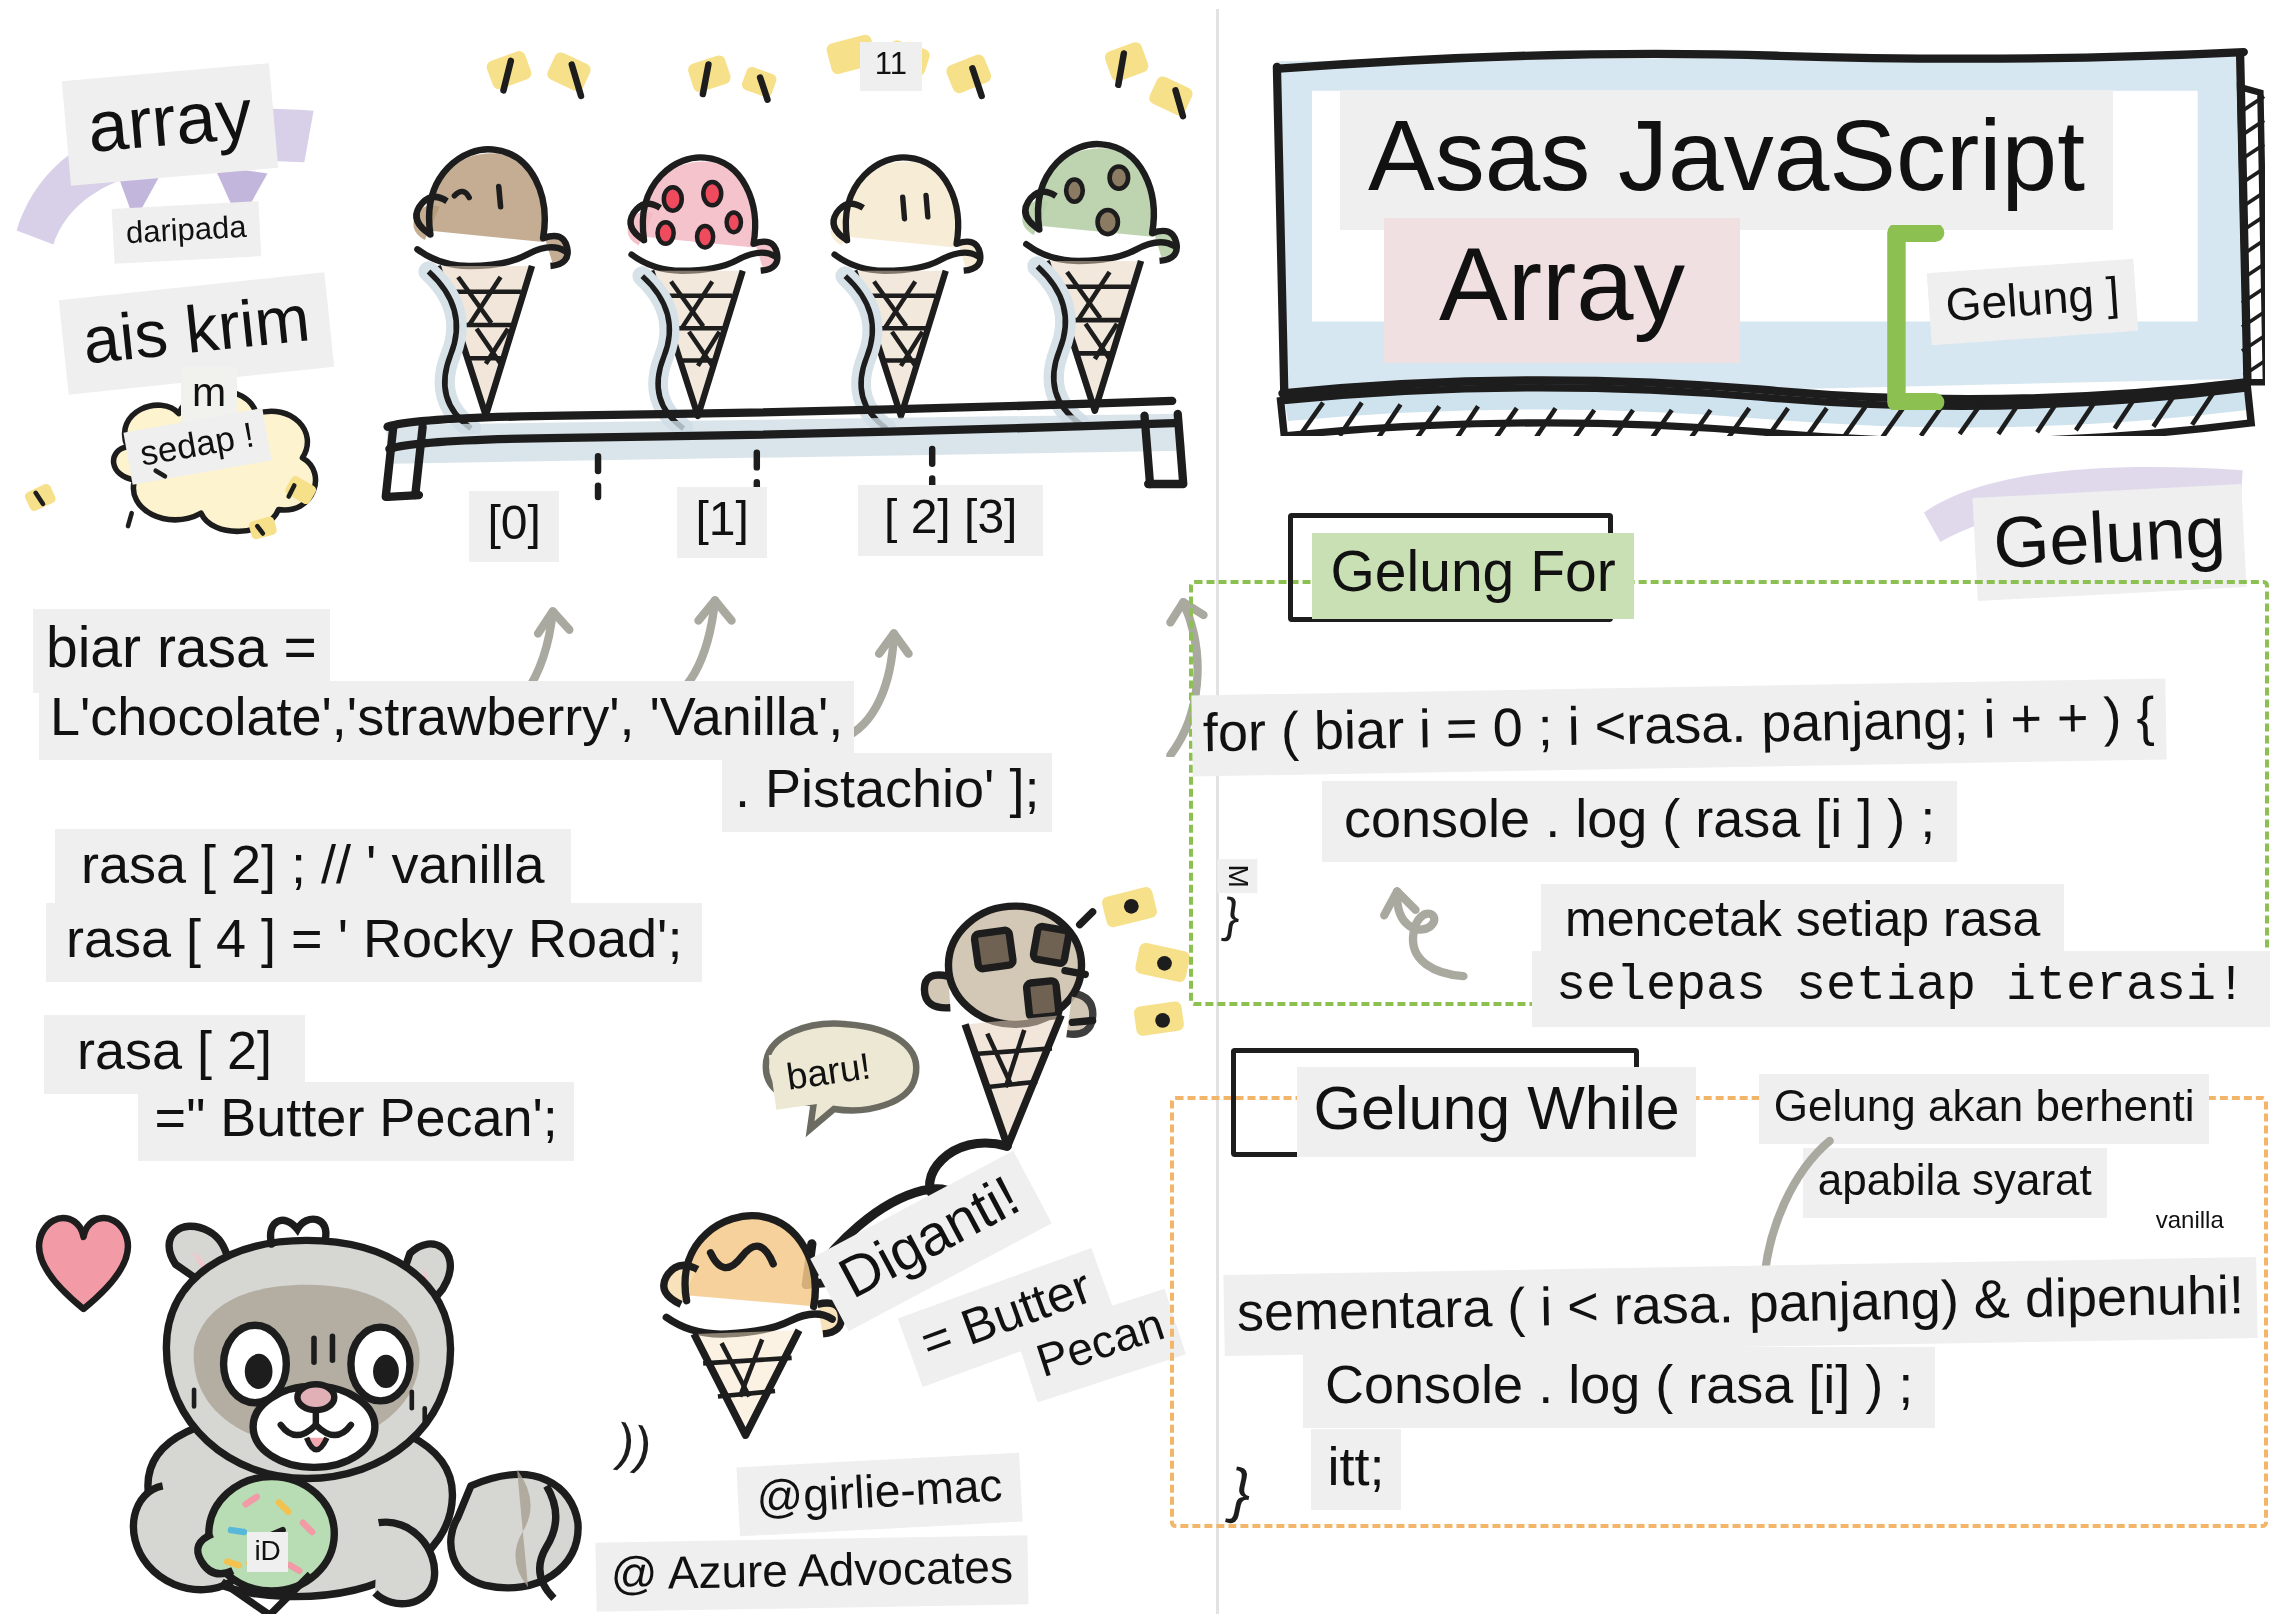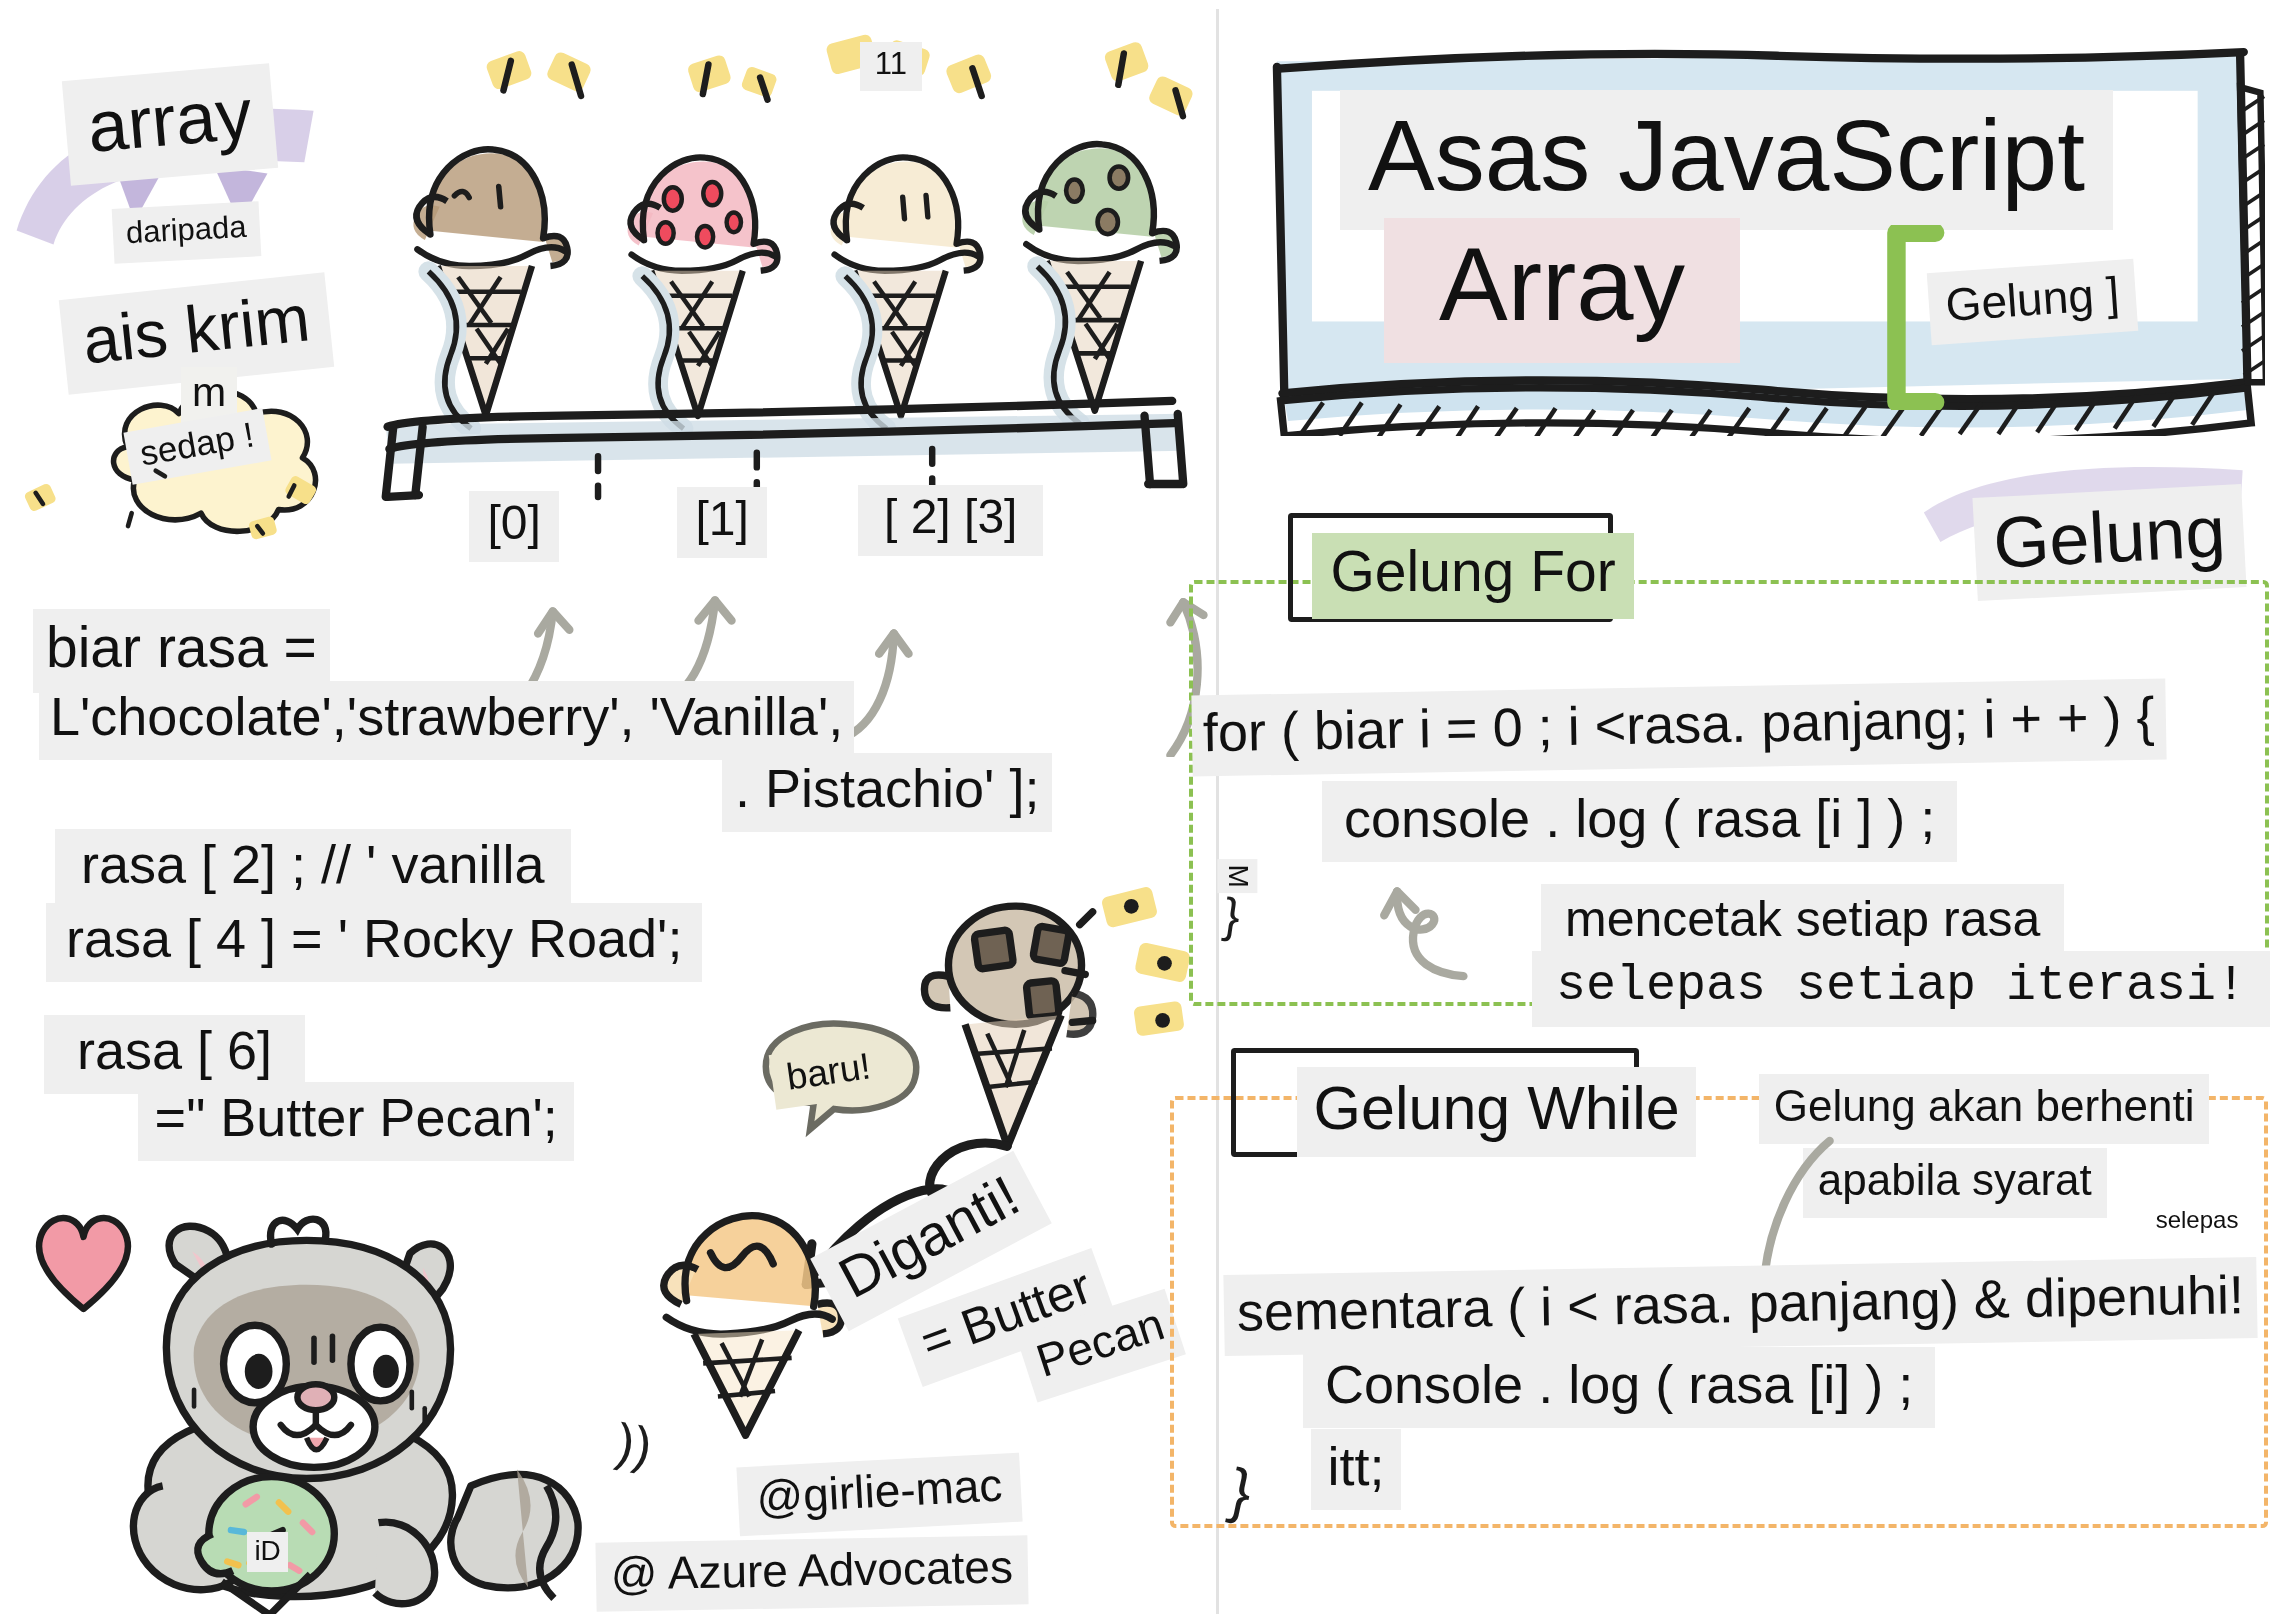--- a/index.html
+++ b/index.html
@@ -283,21 +283,21 @@
   <div class="chip" style="left:33px; top:609px; font-size:57px; padding:9.2px 13px 14.8px 13px;">biar rasa =</div>
 
   <div class="chip" style="left:39px; top:681px; font-size:54px; padding:7.4px 11px 14.8px 11px;">L'chocolate','strawberry', 'Vanilla',</div>
 
   <div class="chip" style="left:722px; top:753px; font-size:54px; padding:7.4px 13px 14.8px 13px;">. Pistachio' ];</div>
 
   <div class="chip" style="left:55px; top:829px; font-size:54px; padding:7.4px 26px 14.8px 26px;">rasa [ 2] ; // ' vanilla</div>
 
   <div class="chip" style="left:46px; top:903px; font-size:54px; padding:7.4px 20px 14.8px 20px;">rasa [ 4 ] = ' Rocky Road';</div>
 
-  <div class="chip" style="left:44px; top:1015px; font-size:54px; padding:7.4px 33px 14.8px 33px;">rasa [ 6]</div>
+  <div class="chip" style="left:44px; top:1015px; font-size:54px; padding:7.4px 33px 14.8px 33px;">rasa [ 2]</div>
 
   <div class="chip" style="left:138px; top:1082px; font-size:54px; padding:7.4px 16.6px 14.8px 16.6px;">=" Butter Pecan';</div>
 
   <svg class="abs" style="left:904px; top:895px;" width="222" height="268" viewBox="0 0 240 290">
     <ellipse cx="120" cy="76" rx="72" ry="64" fill="#cbbda8" opacity="0.85"></ellipse>
     <path d="M48 88 q-24 -6 -24 14 q0 22 26 20" fill="#cbbda8" opacity="0.85"></path>
     <ellipse cx="120" cy="76" rx="72" ry="64" fill="none" stroke="#1d1d1d" stroke-width="8"></ellipse>
     <path d="M48 88 q-26 -6 -26 14 q0 22 28 20" fill="none" stroke="#1d1d1d" stroke-width="8"></path>
     <path d="M182 106 q24 4 22 26 q-2 22 -28 18" fill="#cbbda8" opacity="0.85" stroke="#1d1d1d" stroke-width="8"></path>
     <rect x="78" y="40" width="38" height="38" rx="5" fill="#6f6253" stroke="#1d1d1d" stroke-width="8" transform="rotate(-8 97 59)"></rect>
@@ -530,21 +530,21 @@
   <div class="chip" style="left:1541px; top:884px; font-size:50px; padding:9.2px 24px 14.8px 24px;">mencetak setiap rasa</div>
   <div class="chip" style="left:1532px; top:951px; font-size:50px; padding:9.2px 24px 14.8px 24px;font-family:Liberation Mono, monospace;">selepas setiap iterasi!</div>
 
   <div class="dashbox orange" style="left:1170px; top:1096px; width:1098px; height:432px;"></div>
 
   <div class="solidbox" style="left:1231px; top:1048px; width:408px; height:109px;"></div>
   <div class="chip" style="left:1297px; top:1067px; font-size:61px; padding:9.2px 16.6px 16.6px 16.6px;">Gelung While</div>
 
   <div class="chip" style="left:1759px; top:1074px; font-size:44px; padding:9.2px 14.8px 14.8px 14.8px;">Gelung akan berhenti</div>
   <div class="chip" style="left:1803px; top:1148px; font-size:44px; padding:9.2px 14.8px 14.8px 14.8px;">apabila syarat</div>
-  <div class="chip t-tiny" style="left:2152px; top:1205px; font-size:24px; background:transparent; padding:1.8px 3.7px 5.5px 3.7px;">selepas</div>
+  <div class="chip t-tiny" style="left:2152px; top:1205px; font-size:24px; background:transparent; padding:1.8px 3.7px 5.5px 3.7px;">vanilla</div>
 
   <svg class="abs" style="left:1704px; top:1128px;" width="148" height="203" viewBox="0 0 160 220">
     <path d="M136 14 C 100 44, 66 106, 64 182" fill="none" stroke="#a9a9a0" stroke-width="9" stroke-linecap="round"></path>
     <path d="M64 190 l-20 -30 M64 190 l24 -26" fill="none" stroke="#a9a9a0" stroke-width="9" stroke-linecap="round"></path>
   </svg>
 
 
   <div class="chip" style="left:1224px; top:1266px; font-size:54px; padding:9.2px 13px 14.8px 13px; transform:rotate(-1deg);">sementara ( i &lt; rasa. panjang) &amp; dipenuhi!</div>
 
   <div class="chip" style="left:1303px; top:1347px; font-size:54px; padding:9.2px 22px 14.8px 22px;">Console . log ( rasa [i] ) ;</div>

